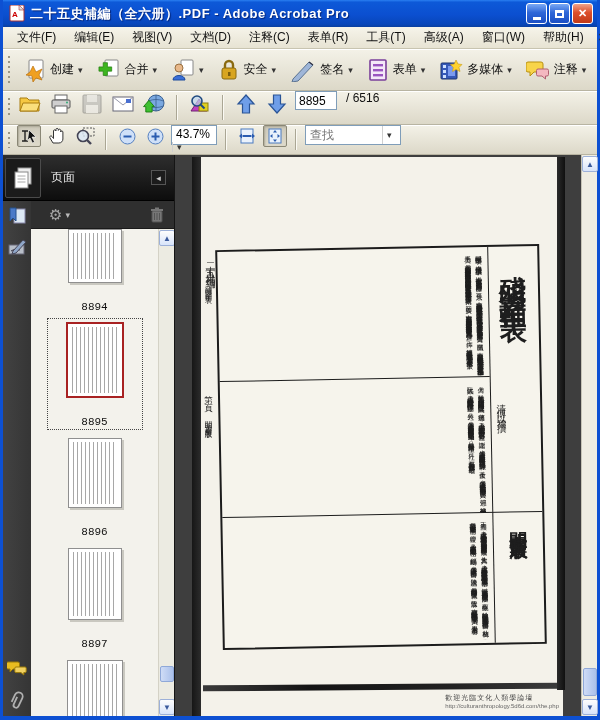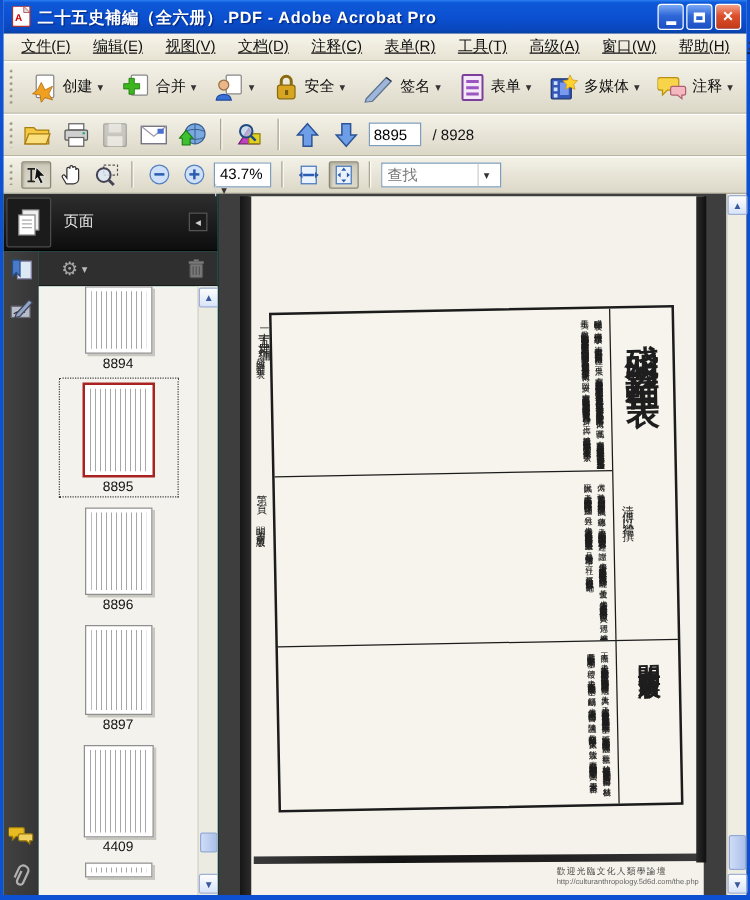--- a/index.html
+++ b/index.html
@@ -19,26 +19,26 @@
   .winbtns { display:flex; gap:2px; }
   .wbtn { width:21px; height:21px; border-radius:3px; border:1px solid #fff;
     display:flex; align-items:center; justify-content:center; color:#fff; font-weight:bold; font-size:11px;
     background:linear-gradient(180deg,#7aa9f5,#2f67d8 45%,#1b4fc4); cursor:default; }
   .wbtn.close { background:linear-gradient(180deg,#f2a38a,#dd4f2b 45%,#c13a18); }
   .glyph-min { display:block; width:8px; height:3px; background:#fff; margin-top:9px; }
   .glyph-max { display:block; width:9px; height:8px; border:2px solid #fff; border-top-width:3px; }
 
   
   .menubar { height:38px; flex:0 0 21px; display:flex; align-items:center; gap:2px; padding:0 6px;
-    background:linear-gradient(180deg,#f6f4ea,#e7e3d3); border-bottom:1px solid #c8c4b0; color:#111;text-decoration:underline; }
+    background:linear-gradient(180deg,#f6f4ea,#e7e3d3); border-bottom:1px solid #c8c4b0; color:#111; }
   .mitem { padding:2px 8px; font-size:12px; white-space:nowrap; }
   .menu-x { margin-left:auto; font-weight:bold; color:#333; padding:0 4px; font-size:11px; }
 
   
-  .tbar { position:relative; display:flex; align-items:center; background:linear-gradient(180deg,#f4f2e8,#dcd8c8);
+  .tbar { position:relative; display:flex; background:linear-gradient(180deg,#f4f2e8,#dcd8c8);
     border-bottom:1px solid #b8b4a2; box-shadow:inset 0 1px 0 #fff; }
   .tbar1 { height:42px; flex:0 0 42px; padding-left:14px; gap:4px; }
   .tbar2 { height:34px; flex:0 0 34px; padding-left:14px; gap:5px; }
   .tbar3 { height:30px; flex:0 0 30px; padding-left:14px; gap:4px; }
   .grip { position:absolute; left:4px; top:6px; bottom:6px; width:5px;
     background-image:radial-gradient(circle at 2px 2px,#9a9684 1px,transparent 1.2px);
     background-size:5px 5px; }
   .tdiv { width:2px; align-self:stretch; margin:4px 4px; border-left:1px solid #aaa694; border-right:1px solid #fbfaf4; }
   .bigbtn { display:flex; align-items:center; gap:4px; padding:3px 5px; border-radius:2px; }
   .bigbtn .lbl { font-size:12px; color:#111; white-space:nowrap; }
@@ -74,21 +74,21 @@
   .thumbarea { flex:1; display:flex; flex-direction:column; min-height:0; }
   .optionsrow { height:28px; flex:0 0 28px; background:#2f2f2f; display:flex; align-items:center; padding:0 10px; border-bottom:1px solid #1a1a1a; }
   .gearwrap { display:flex; align-items:center; gap:3px; margin-left:8px; color:#b9b9b9; }
   .gear { font-size:15px; color:#a8a8a8; font-family:"DejaVu Sans",sans-serif; }
   .optionsrow .trash { margin-left:auto; }
   .thumbs { flex:1; background:#f3f2ec; position:relative; overflow:hidden; }
   .thumbcol { position:absolute; left:0; top:0; right:16px; display:flex; flex-direction:column; align-items:center; }
   .thumb-img { background:#fff; border:1px solid #8f8f8f; box-shadow:2px 2px 0 #c9c8c0; position:relative; }
   .thumb-img::after { content:""; position:absolute; inset:3px 4px;
      background:repeating-linear-gradient(90deg,#8a8a8a 0 1px,transparent 1px 4px); opacity:.75; }
-  .thumb-label { font-size:11px; color:#111; margin-top:2px; font-family:Liberation Sans, sans-serif; }
+  .thumb-label { font-size:11px; color:#111; margin-top:18px; font-family:Liberation Mono, monospace; }
   .selwrap { border:1px dotted #444; padding:3px 18px 1px; margin-top:5px; }
   .thumb-img.sel { border:2px solid #a82222; box-shadow:none; }
   .thumbscroll { position:absolute; right:0; top:0; bottom:0; width:16px; background:#ecebe2; border-left:1px solid #d4d2c6; }
   .sbtn { position:absolute; left:0; width:16px; height:16px; background:linear-gradient(180deg,#fdfdfd,#d8e4fa);
     border:1px solid #9cb0d8; border-radius:2px; color:#3a5a9c; font-size:8px; display:flex; align-items:center; justify-content:center; }
   .sthumb { position:absolute; left:1px; width:14px; background:linear-gradient(90deg,#cfdcf6,#aac0ea); border:1px solid #8fa8d8; border-radius:2px; }
 
   
   .docpane { flex:1; position:relative; background:#3e3e3e; min-width:0; }
   .page { position:absolute; left:24px; top:2px; width:364px; bottom:0; background:#f4f2ea; }
@@ -290,21 +290,21 @@
       <svg width="22" height="22" viewBox="0 0 22 22">
           <path d="M11 2 l8 9 h-4.5 v9 h-7 v-9 H3 z" fill="#6f9ee8" stroke="#2a5496" stroke-width="1.2"></path>
         </svg>
     </span>
     <span class="icobtn">
       <svg width="22" height="22" viewBox="0 0 22 22">
           <path d="M11 20 l8-9 h-4.5 V2 h-7 v9 H3 z" fill="#6f9ee8" stroke="#2a5496" stroke-width="1.2"></path>
         </svg>
     </span>
     <input class="pageinput" value="8895" style="">
-    <span class="pagetotal">/ 8928</span>
+    <span class="pagetotal">/ 6516</span>
   </div>
 
   <div class="tbar tbar3">
     <span class="grip"></span>
     <span class="toolbtn pressed">
       <svg width="18" height="18" viewBox="0 0 18 18">
           <path d="M2 4 h6 M5 4 v10 M2 14 h6" stroke="#222" stroke-width="1.4" fill="none"></path>
           <path d="M9 3 l7 7 h-4 l2.5 5 -2 1 -2.5-5 -2.5 2.5 z" fill="#111" stroke="#fff" stroke-width=".6"></path>
         </svg>
     </span>

